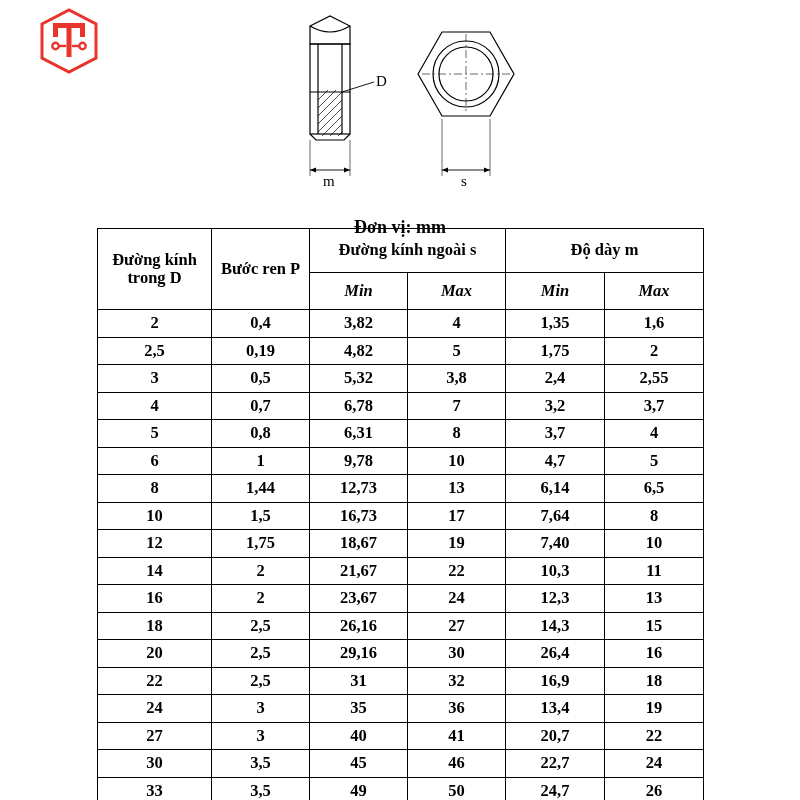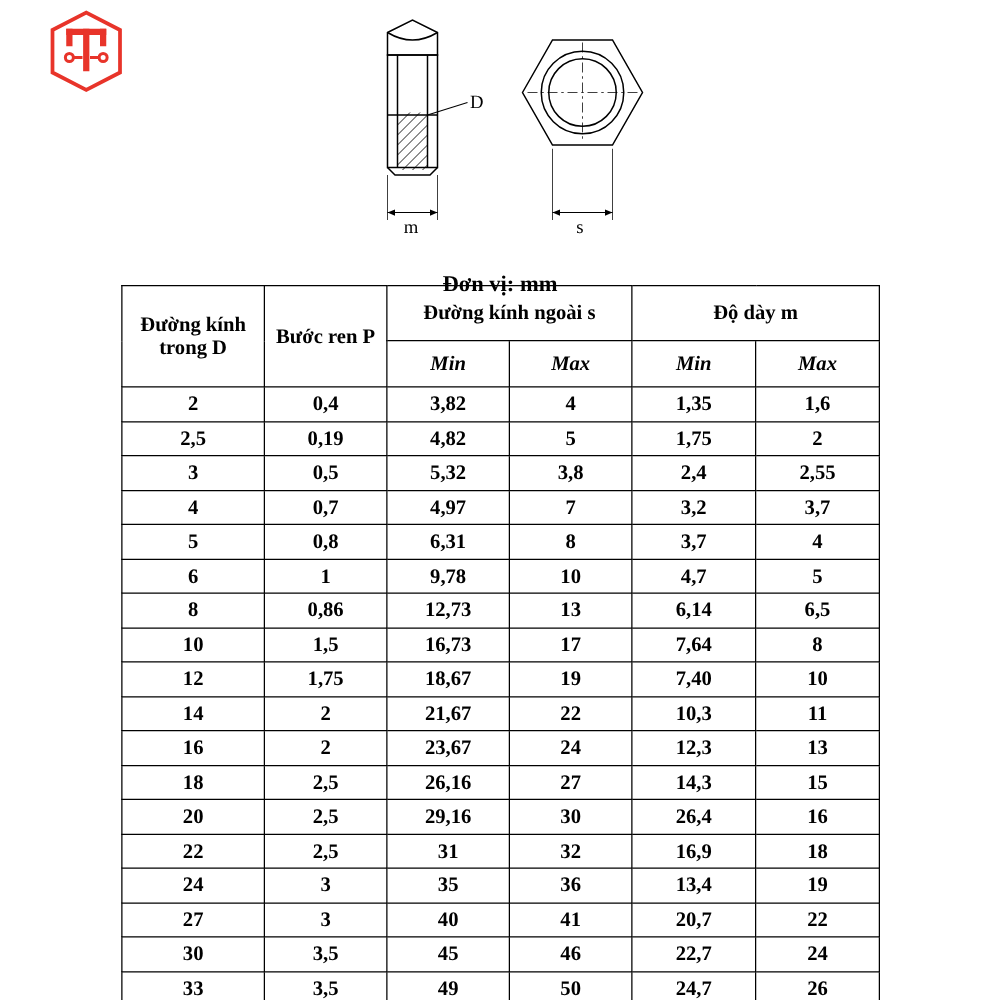--- a/index.html
+++ b/index.html
@@ -241,21 +241,21 @@
             <td>3</td>
             <td>0,5</td>
             <td>5,32</td>
             <td>3,8</td>
             <td>2,4</td>
             <td>2,55</td>
           </tr>
           <tr>
             <td>4</td>
             <td>0,7</td>
-            <td>4,97</td>
+            <td>6,78</td>
             <td>7</td>
             <td>3,2</td>
             <td>3,7</td>
           </tr>
           <tr>
             <td>5</td>
             <td>0,8</td>
             <td>6,31</td>
             <td>8</td>
             <td>3,7</td>
@@ -264,21 +264,21 @@
           <tr>
             <td>6</td>
             <td>1</td>
             <td>9,78</td>
             <td>10</td>
             <td>4,7</td>
             <td>5</td>
           </tr>
           <tr>
             <td>8</td>
-            <td>0,86</td>
+            <td>1,44</td>
             <td>12,73</td>
             <td>13</td>
             <td>6,14</td>
             <td>6,5</td>
           </tr>
           <tr>
             <td>10</td>
             <td>1,5</td>
             <td>16,73</td>
             <td>17</td>

